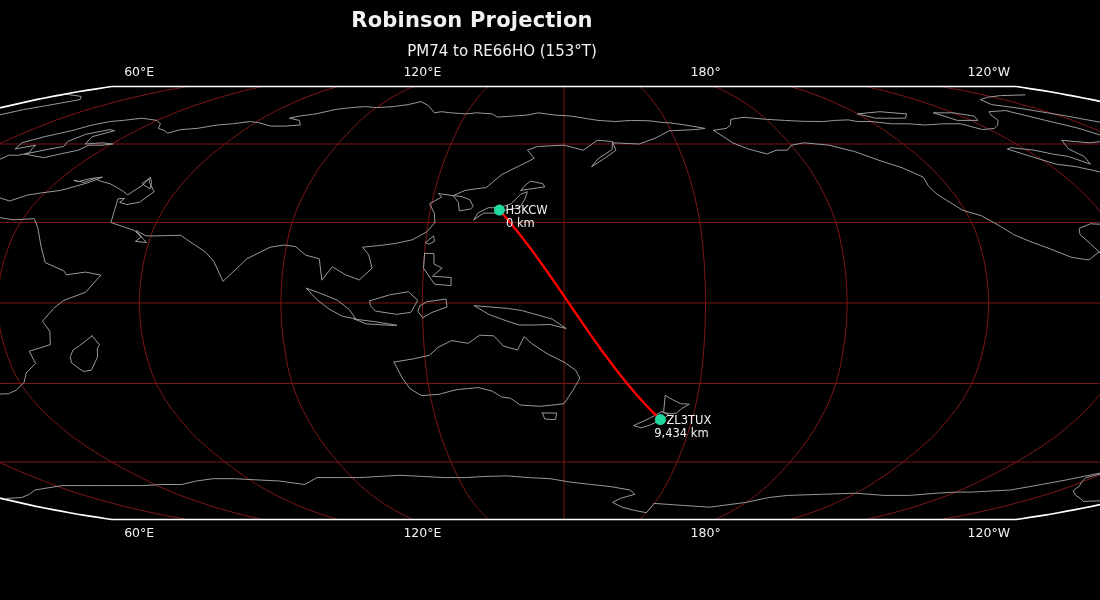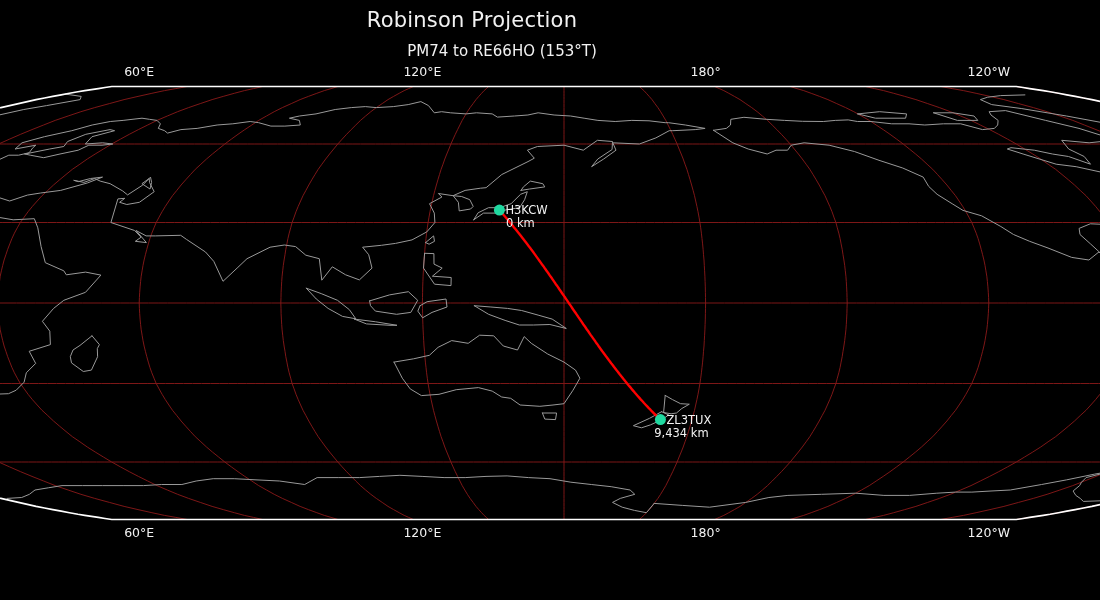--- a/index.html
+++ b/index.html
@@ -16,21 +16,21 @@
     font-family: "DejaVu Sans", sans-serif;
   }
   #title {
     position: absolute;
     top: 8px;
     left: 0;
     width: 944px;
     text-align: center;
     color: #f2f2f2;
     font-size: 21px;
-    font-weight: 400;
+    font-weight: 700;
     letter-spacing: 0.2px;
   }
   #subtitle {
     position: absolute;
     top: 42px;
     left: 0;
     width: 1004px;
     text-align: center;
     color: #f2f2f2;
     font-size: 15px;

